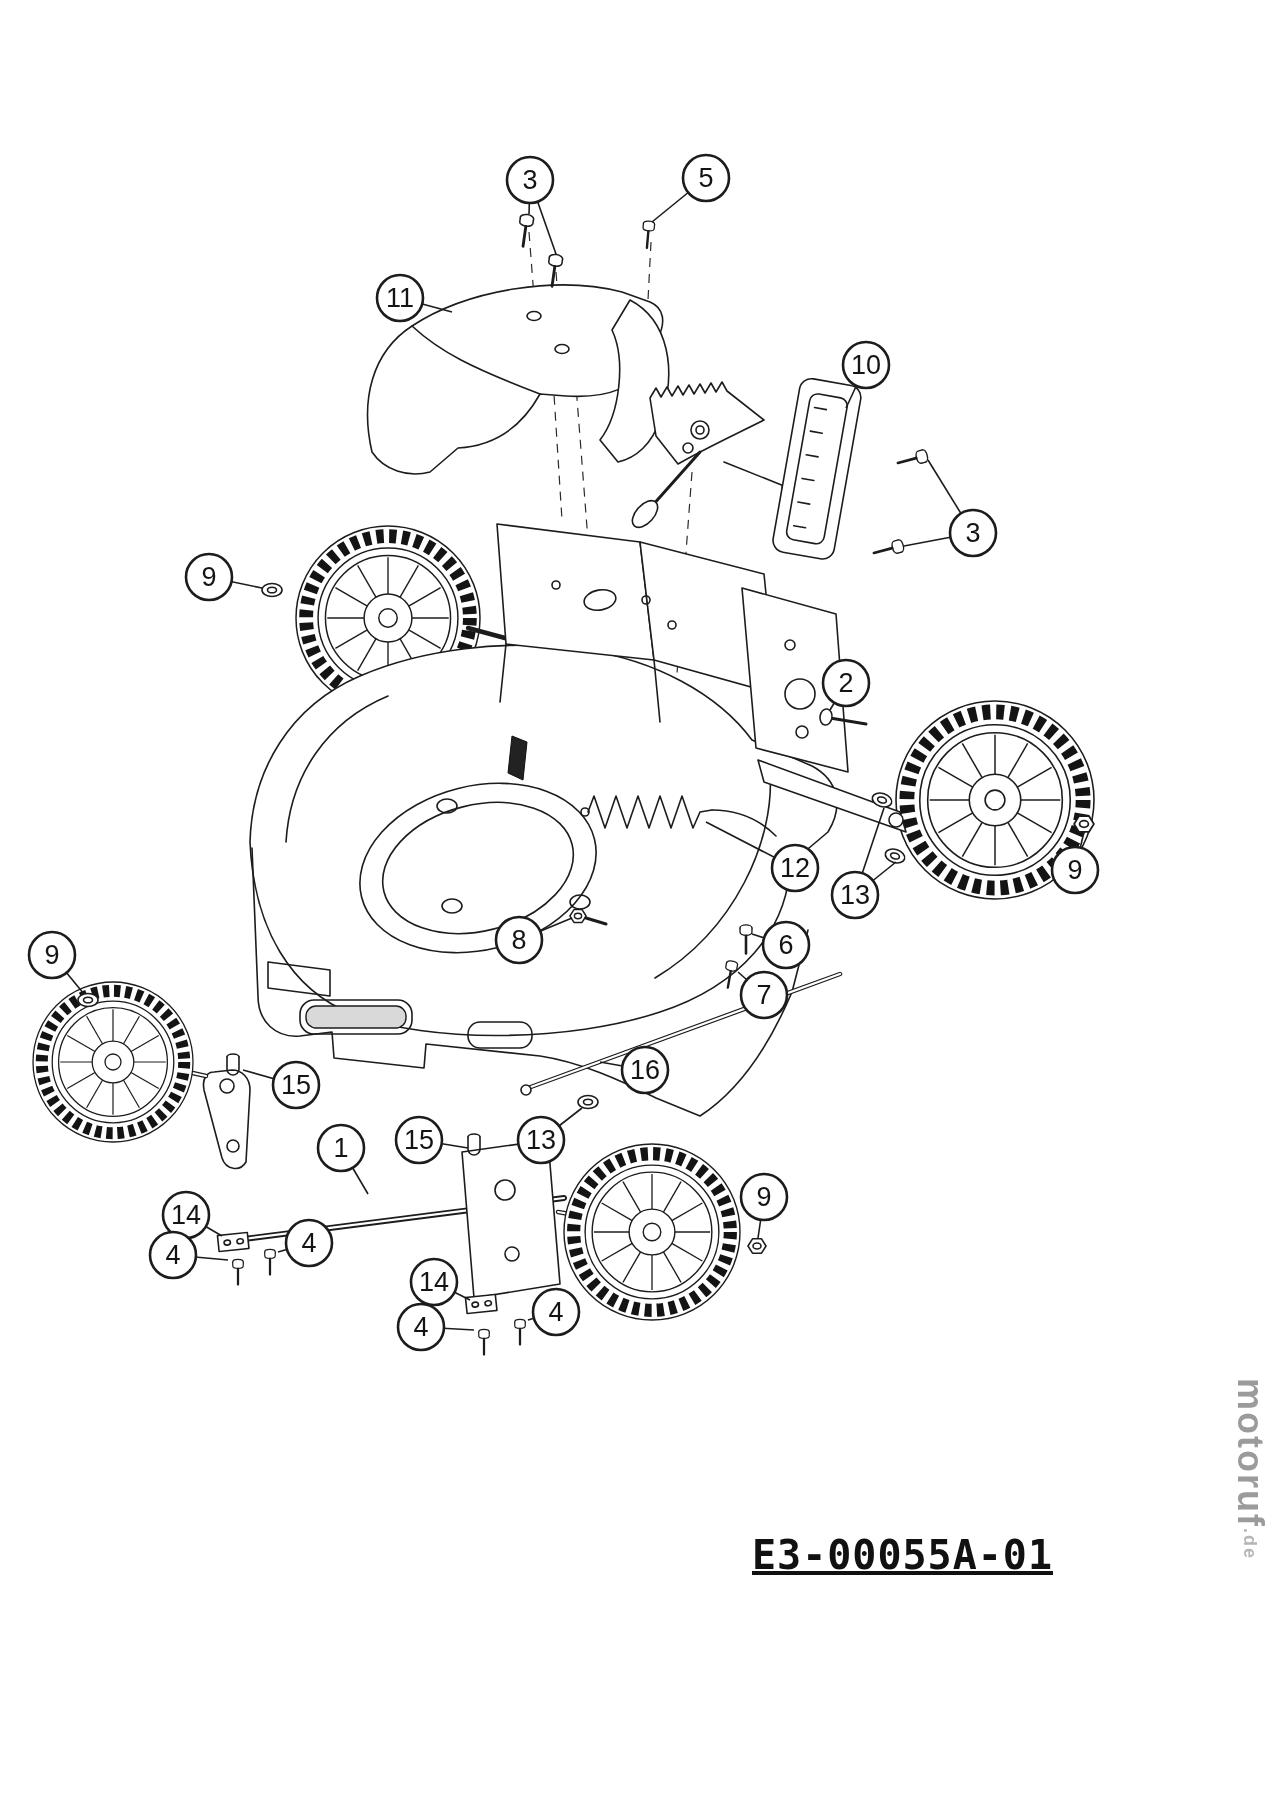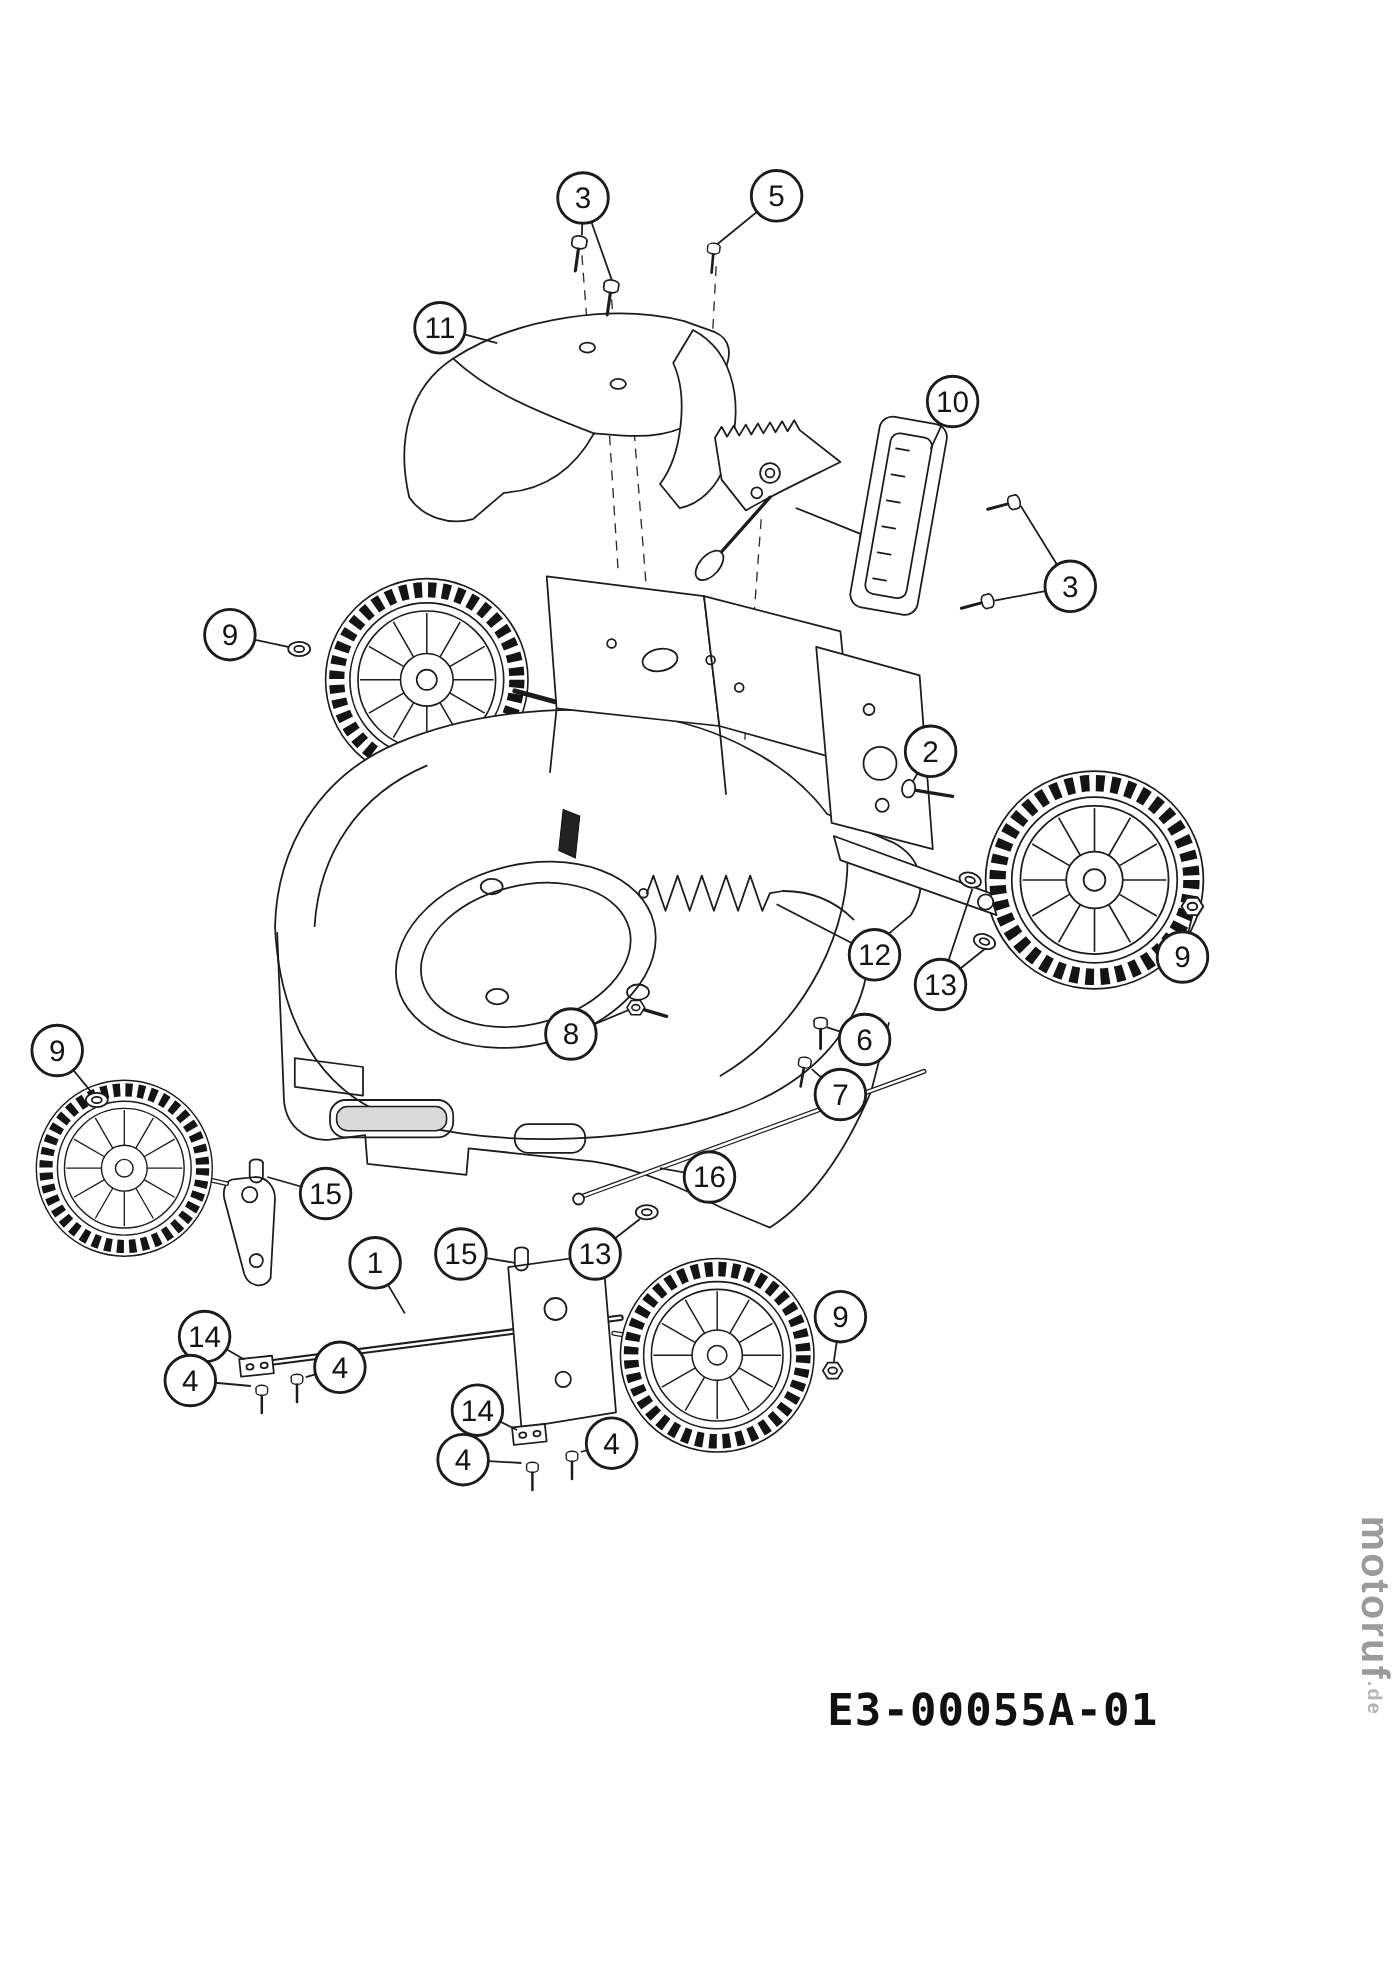--- a/index.html
+++ b/index.html
@@ -15,21 +15,21 @@
   .tube{stroke:#1c1c1c;stroke-width:6;stroke-linecap:round;}
   .tube2{stroke:#1c1c1c;stroke-width:4.5;stroke-linecap:round;}
   .tubein{stroke:#ffffff;stroke-width:2.2;stroke-linecap:round;}
   .shade{fill:#d9d9d9;stroke:#1c1c1c;stroke-width:1.4;}
   .darkfill{fill:#222;stroke:#111;stroke-width:1;}
   .leader{stroke:#1c1c1c;stroke-width:1.6;}
   .callout-circle{fill:#ffffff;stroke:#1c1c1c;stroke-width:2.6;}
   .callout-label{font-family:"Liberation Sans",sans-serif;font-size:27px;fill:#141414;
                  text-anchor:middle;}
   .drawing-number{position:absolute;left:752px;top:1532px;font-family:"DejaVu Sans Mono",monospace;
-                  font-weight:bold;font-size:40px;color:#111;letter-spacing:1px;white-space:nowrap;}
+                  font-weight:bold;font-size:40px;color:#111;letter-spacing:1px;white-space:nowrap;text-decoration:underline;}
   .watermark{position:absolute;right:4px;top:1378px;writing-mode:vertical-rl;
              color:#9b9b9b;font-weight:bold;font-size:36px;letter-spacing:2px;line-height:1;}
   .watermark .tld{font-size:18px;color:#b5b5b5;}
 </style>
 </head>
 <body>
 
 <div class="page">
 
   <svg width="1272" height="1800" viewBox="0 0 1272 1800">

